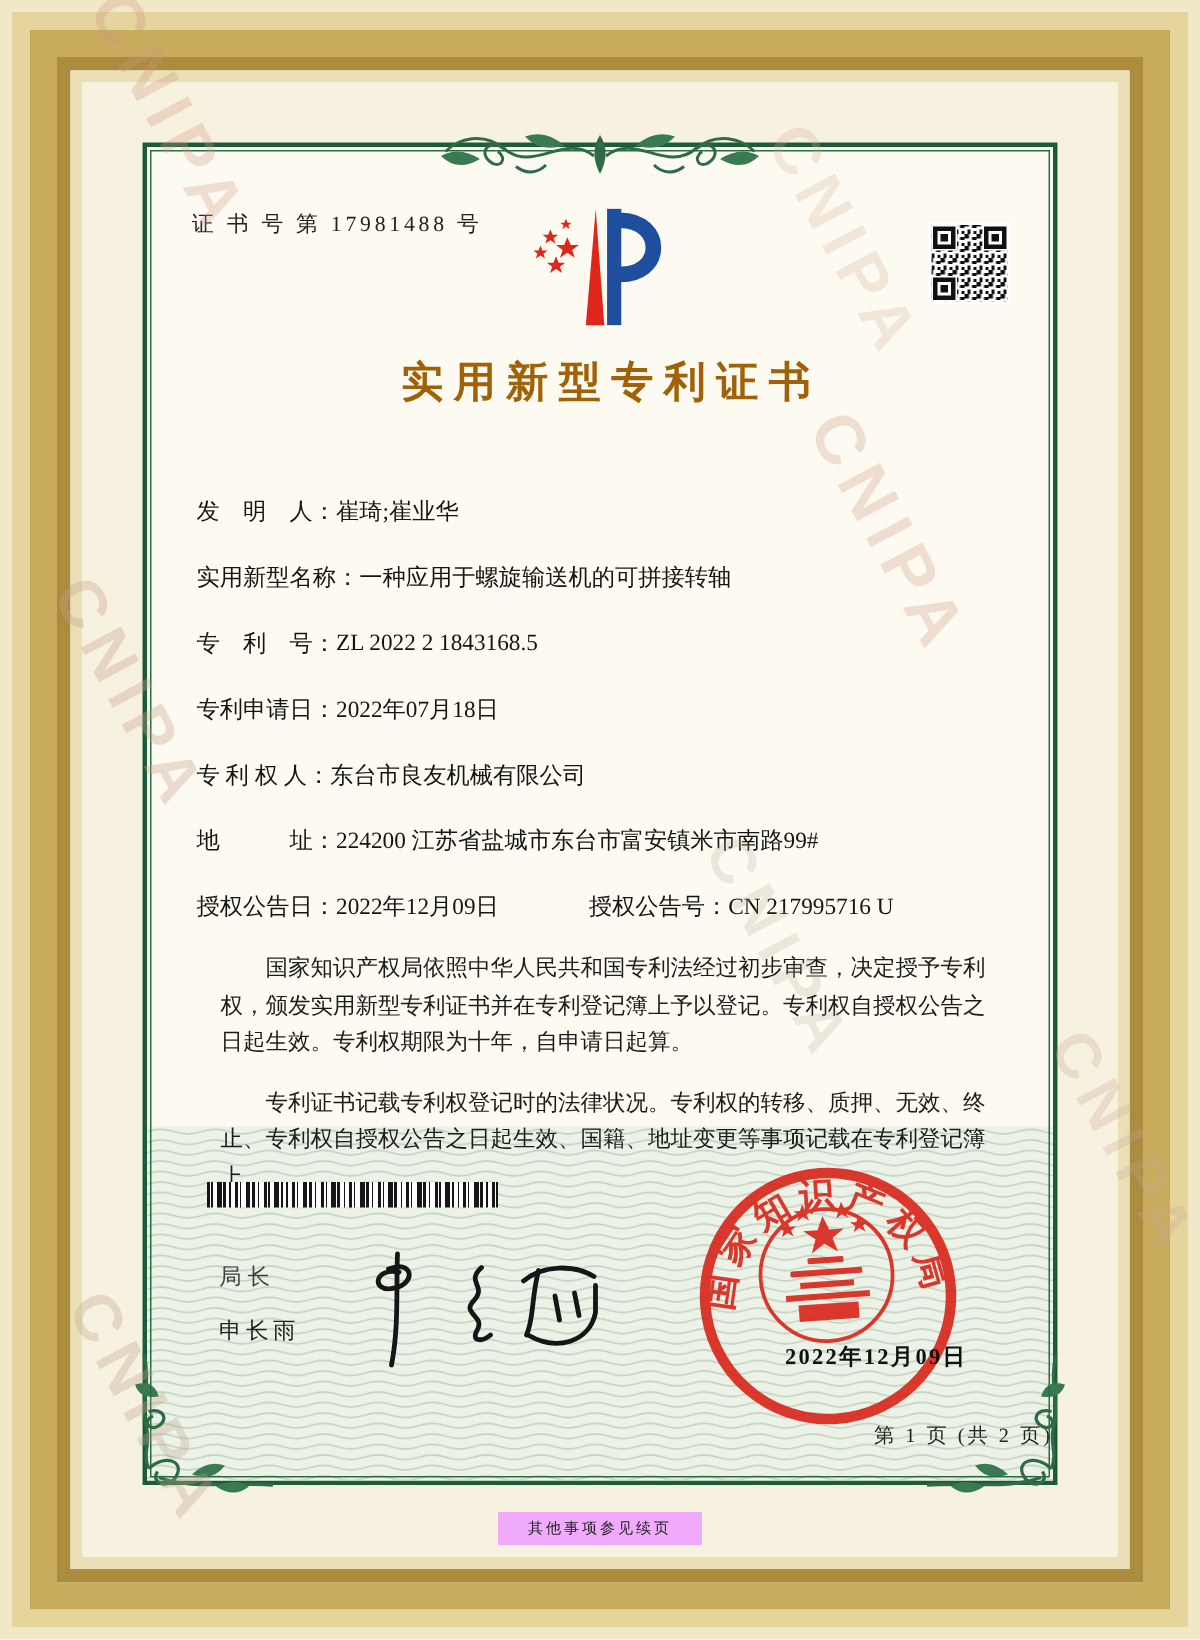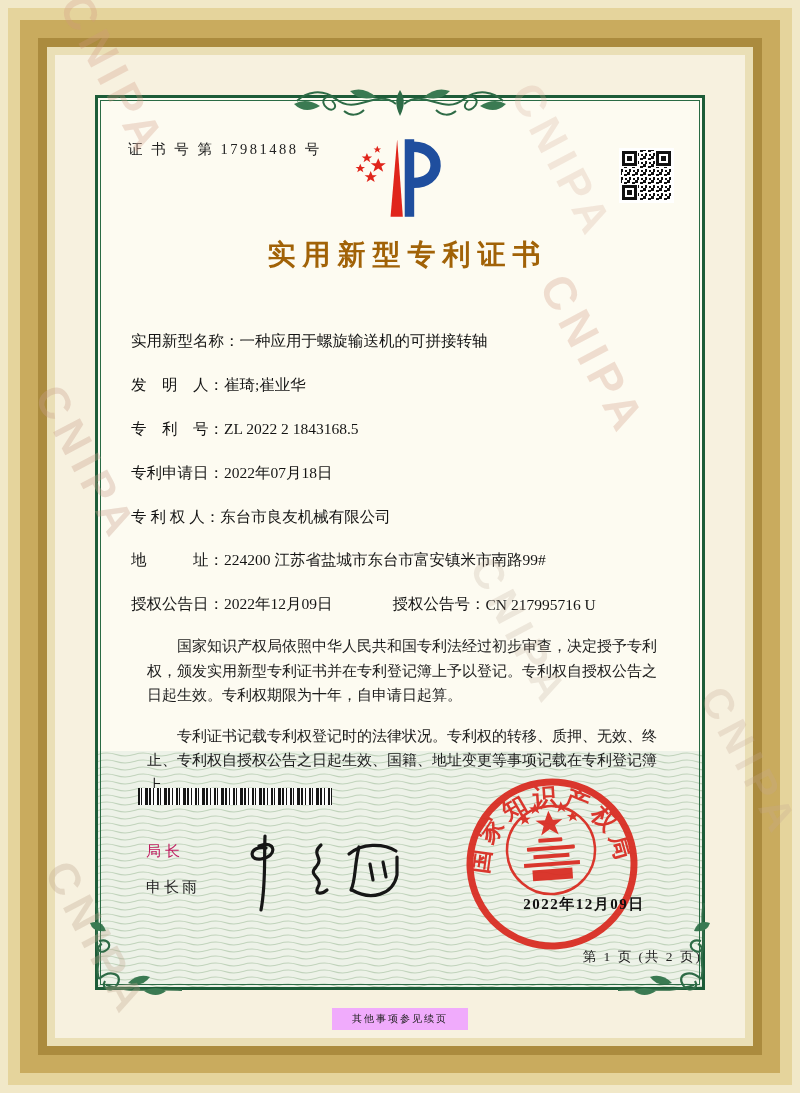--- a/index.html
+++ b/index.html
@@ -30,21 +30,21 @@
   
   .bodytext{left:33px;top:520px;width:549px;font-size:15px;line-height:24.5px;color:#1b1b1b;}
   .bodytext p{margin:16px;text-indent:2em;}
   
   .band{left:0;right:0;bottom:0;top:653px;background:#edf2e8;overflow:hidden;}
   .band svg{display:block;width:100%;height:100%;}
   
   .barcode{left:40px;top:690px;width:194px;height:17px;
     background:repeating-linear-gradient(90deg,#161616 0 2px,#fdfdfd 2px 3px,#161616 3px 4px,#fdfdfd 4px 7px,#161616 7px 10px,#fdfdfd 10px 11px,#161616 11px 13px,#fdfdfd 13px 15px,#161616 15px 16px,#fdfdfd 16px 19px);}
   
-  .signer-title{left:48px;top:744px;font-family:"Liberation Sans",sans-serif;font-size:15px;letter-spacing:4px;color:#be185d;}
+  .signer-title{left:48px;top:744px;font-family:"Liberation Sans",sans-serif;font-size:15px;letter-spacing:4px;color:#404040;}
   .signer-name{left:48px;top:780px;font-family:Liberation Mono, monospace;font-size:15px;letter-spacing:3px;color:#222;}
   .sig{left:133px;top:732px;}
   
   .seal{left:366px;top:678px;transform:rotate(-4deg);opacity:.92;}
   .seal-date{left:386px;top:797px;width:200px;text-align:center;font-size:15px;font-weight:bold;letter-spacing:1.5px;color:#111;}
   
   .page-ind{left:0;right:0;top:850px;text-align:right;font-size:13.5px;letter-spacing:2px;color:#222;}
   
   .orn-top{left:50%;top:-14px;transform:translateX(-50%);}
   .orn-bl{left:-14px;bottom:-14px;}
@@ -132,26 +132,26 @@
                     <rect x="8" y="8" width="5" height="5"></rect>
                     <rect x="42" y="8" width="5" height="5"></rect>
                     <rect x="8" y="42" width="5" height="5"></rect>
                   </g>
           </svg>
 
           <div class="abs title">实用新型专利证书</div>
 
           <div class="abs fields">
             <div class="frow">
+              <span class="flabel">发　明　人：</span>
+              <span class="fvalue">崔琦;崔业华</span>
+            </div>
+            <div class="frow">
               <span class="flabel">实用新型名称：</span>
               <span class="fvalue">一种应用于螺旋输送机的可拼接转轴</span>
-            </div>
-            <div class="frow">
-              <span class="flabel">发　明　人：</span>
-              <span class="fvalue">崔琦;崔业华</span>
             </div>
             <div class="frow">
               <span class="flabel">专　利　号：</span>
               <span class="fvalue">ZL 2022 2 1843168.5</span>
             </div>
             <div class="frow">
               <span class="flabel">专利申请日：</span>
               <span class="fvalue">2022年07月18日</span>
             </div>
             <div class="frow">

